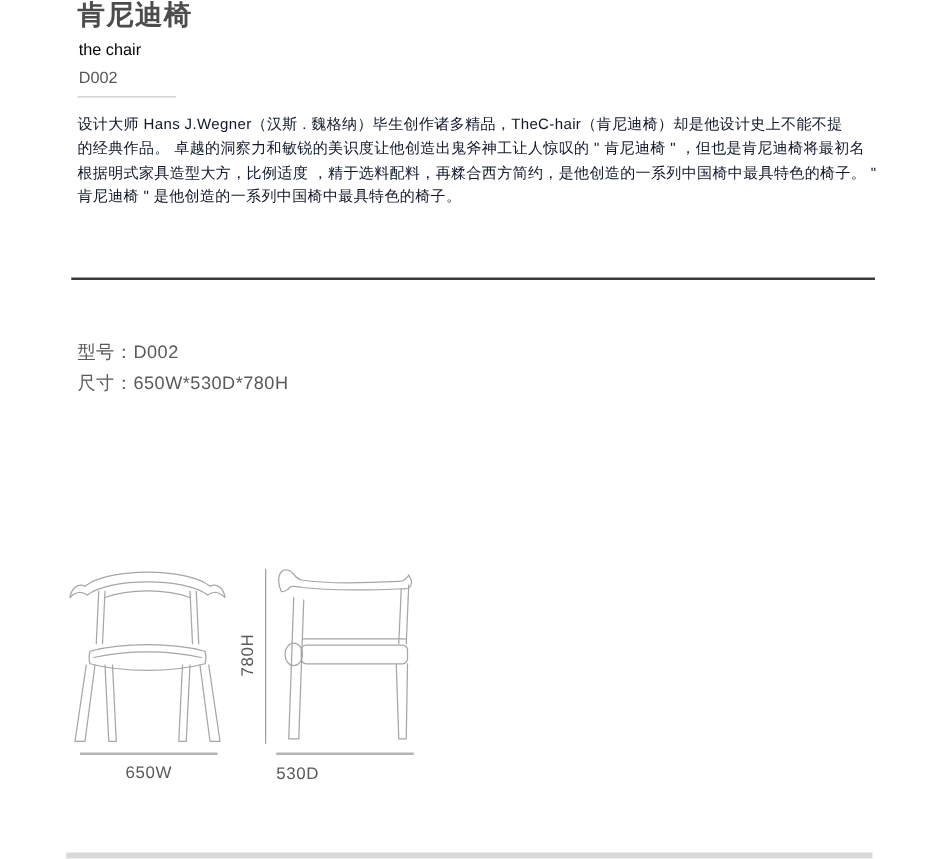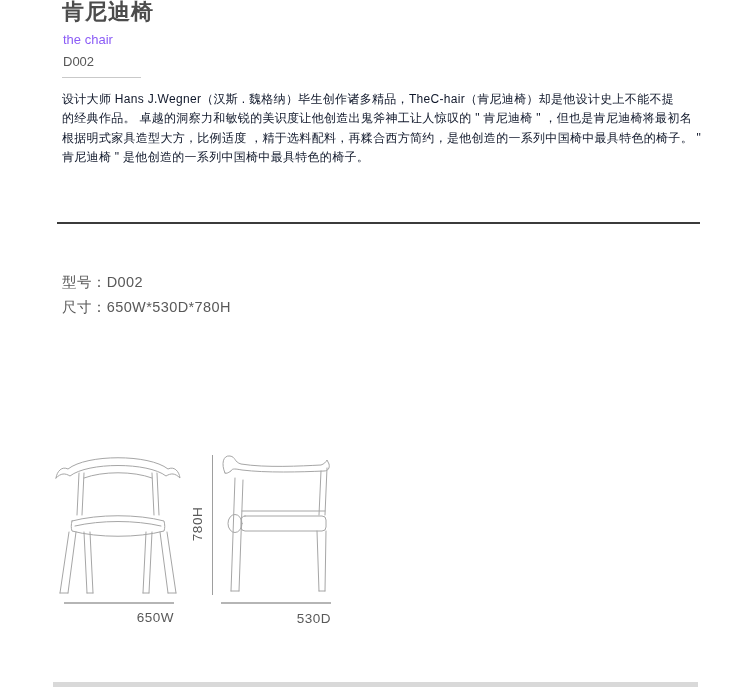--- a/index.html
+++ b/index.html
@@ -23,21 +23,21 @@
     font-size: 22px;
     line-height: 27px;
     font-weight: 600;
     color: #4c4c4c;
     letter-spacing: 1px;
   }
   .subtitle {
     left: 63px; top: 32px;
     font-size: 13px;
     line-height: 16px;
-    color: #8b5cf6;
+    color: #000000;
   }
   .model-no {
     left: 63px; top: 54px;
     font-size: 13px;
     line-height: 16px;
     color: #575757;
   }
   .mini-divider {
     left: 62px; top: 77px;
     width: 79px; height: 1px;
@@ -80,22 +80,22 @@
     top: 602px; height: 2px;
     background: #b5b5b5;
   }
   .dim-hline.left-dim  { left: 64px;  width: 110px; }
   .dim-hline.right-dim { left: 221px; width: 110px; }
   .dim-label {
     font-size: 13.5px;
     color: #595959;
     letter-spacing: 0.5px;
   }
-  .width-label { left: 64px;  top: 610px; width: 110px; text-align: right; }
-  .depth-label { left: 221px; top: 611px; width: 110px; text-align: right; }
+  .width-label { left: 64px;  top: 610px; width: 110px; text-align: center; }
+  .depth-label { left: 221px; top: 611px; width: 110px; text-align: left; }
   .height-label {
     left: 170px; top: 516px;
     width: 56px; height: 16px;
     text-align: center;
     transform: rotate(-90deg);
   }
   .bottom-bar {
     left: 53px; top: 682px;
     width: 645px; height: 5px;
     background: #d9d9d9;

